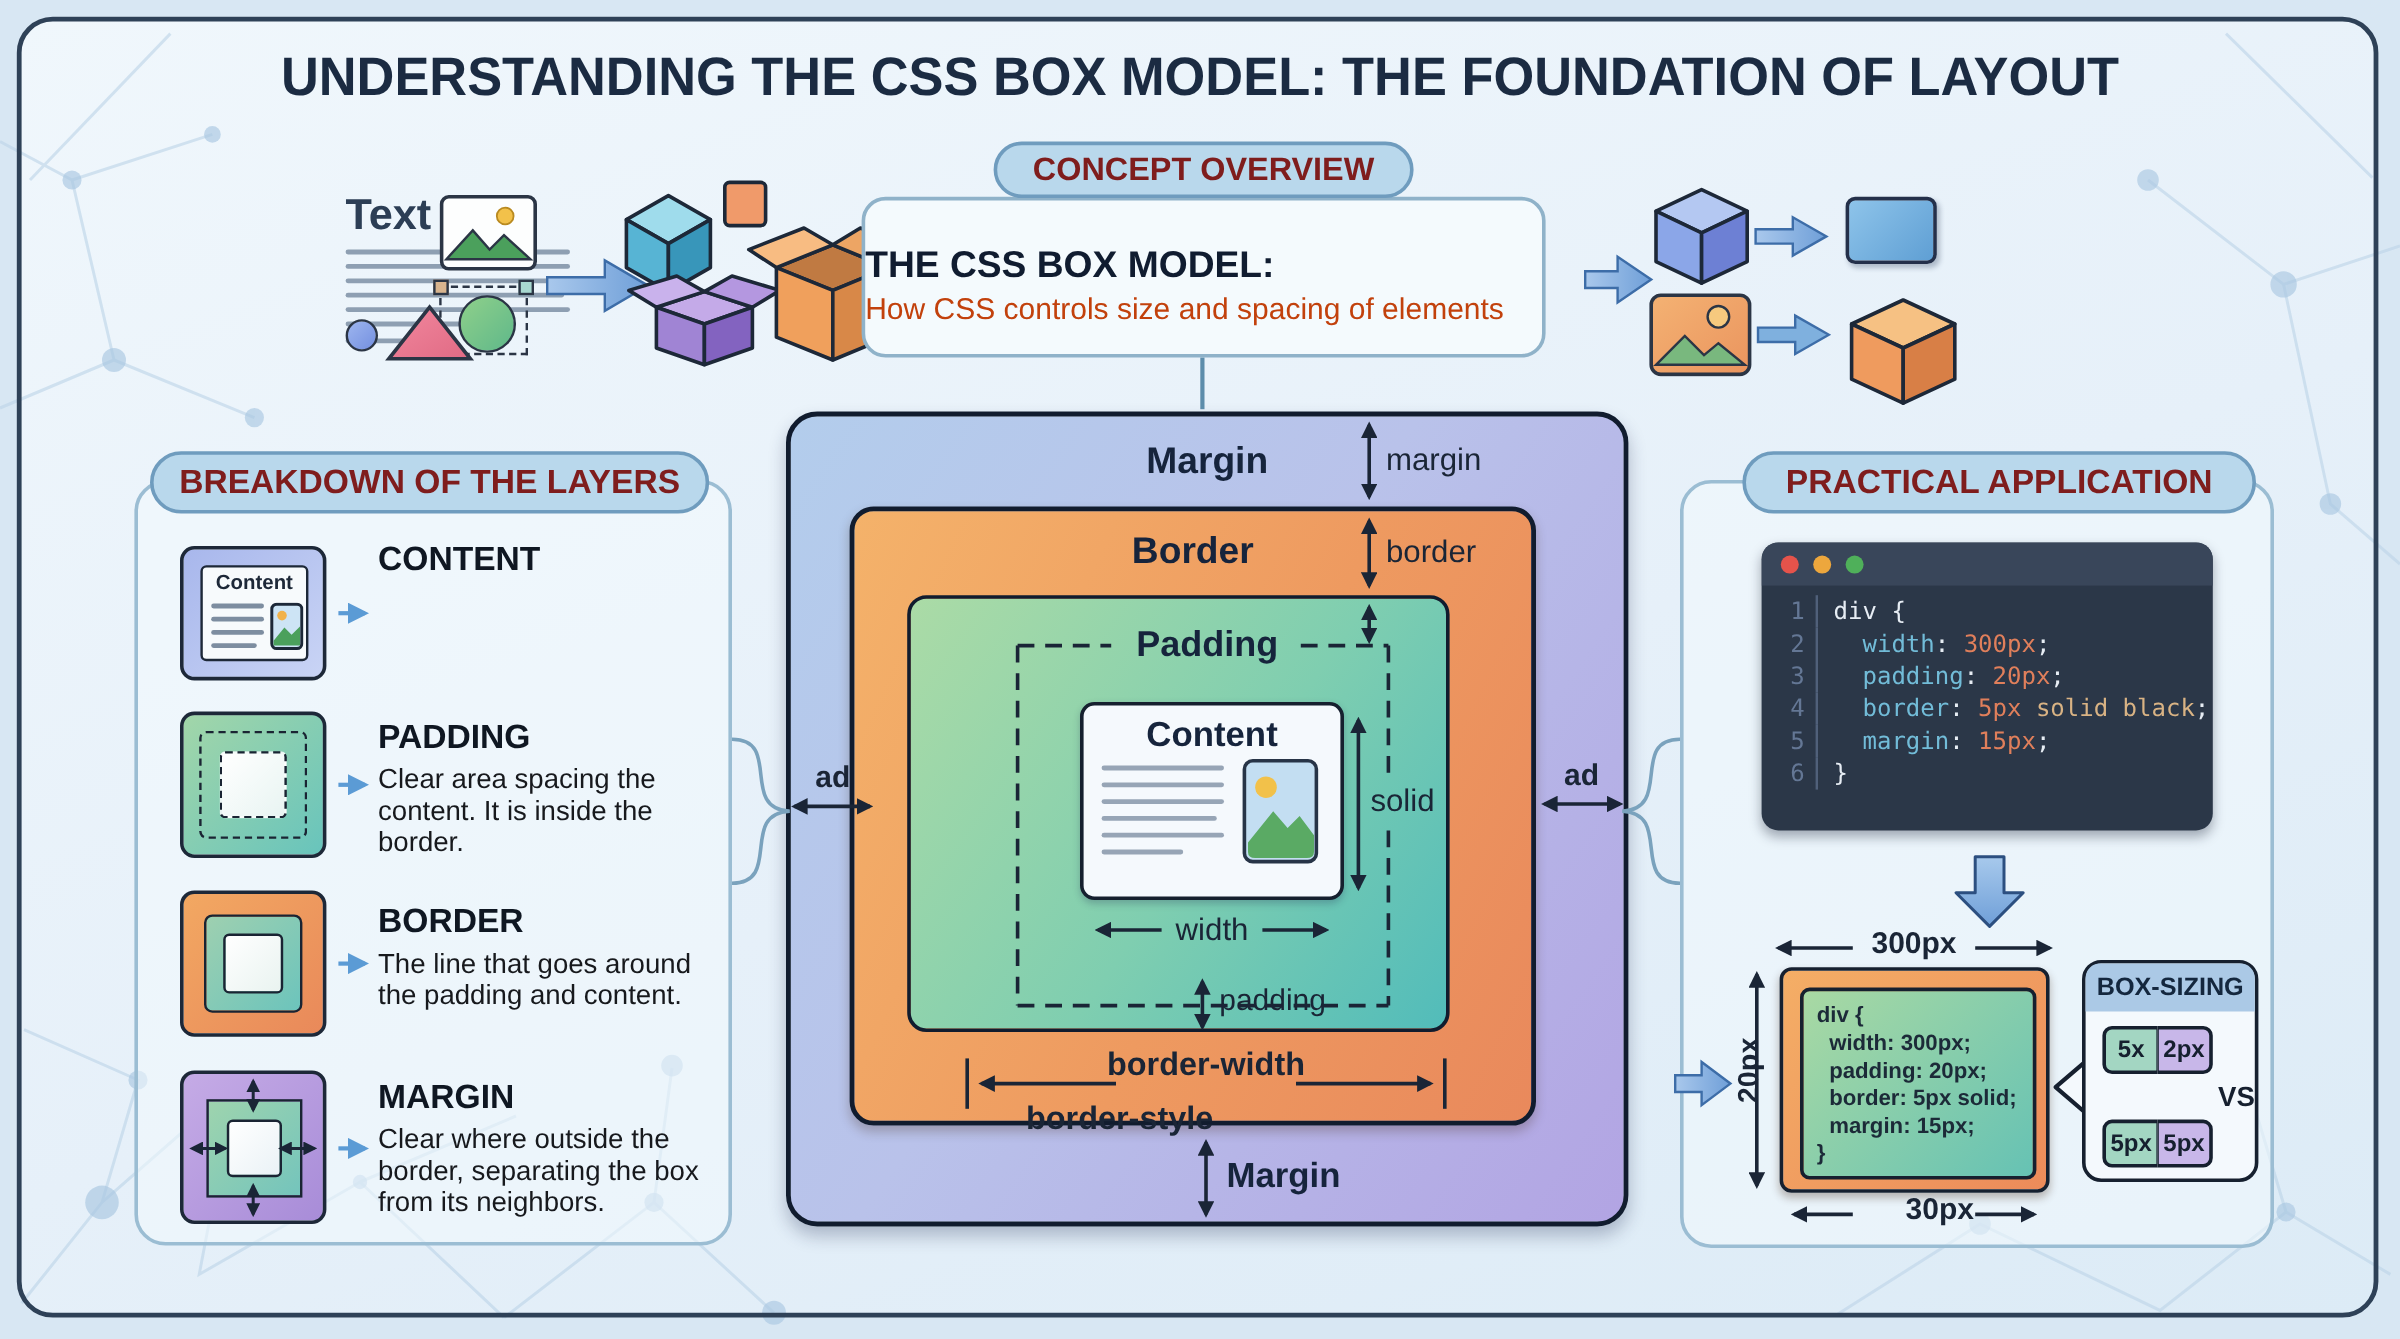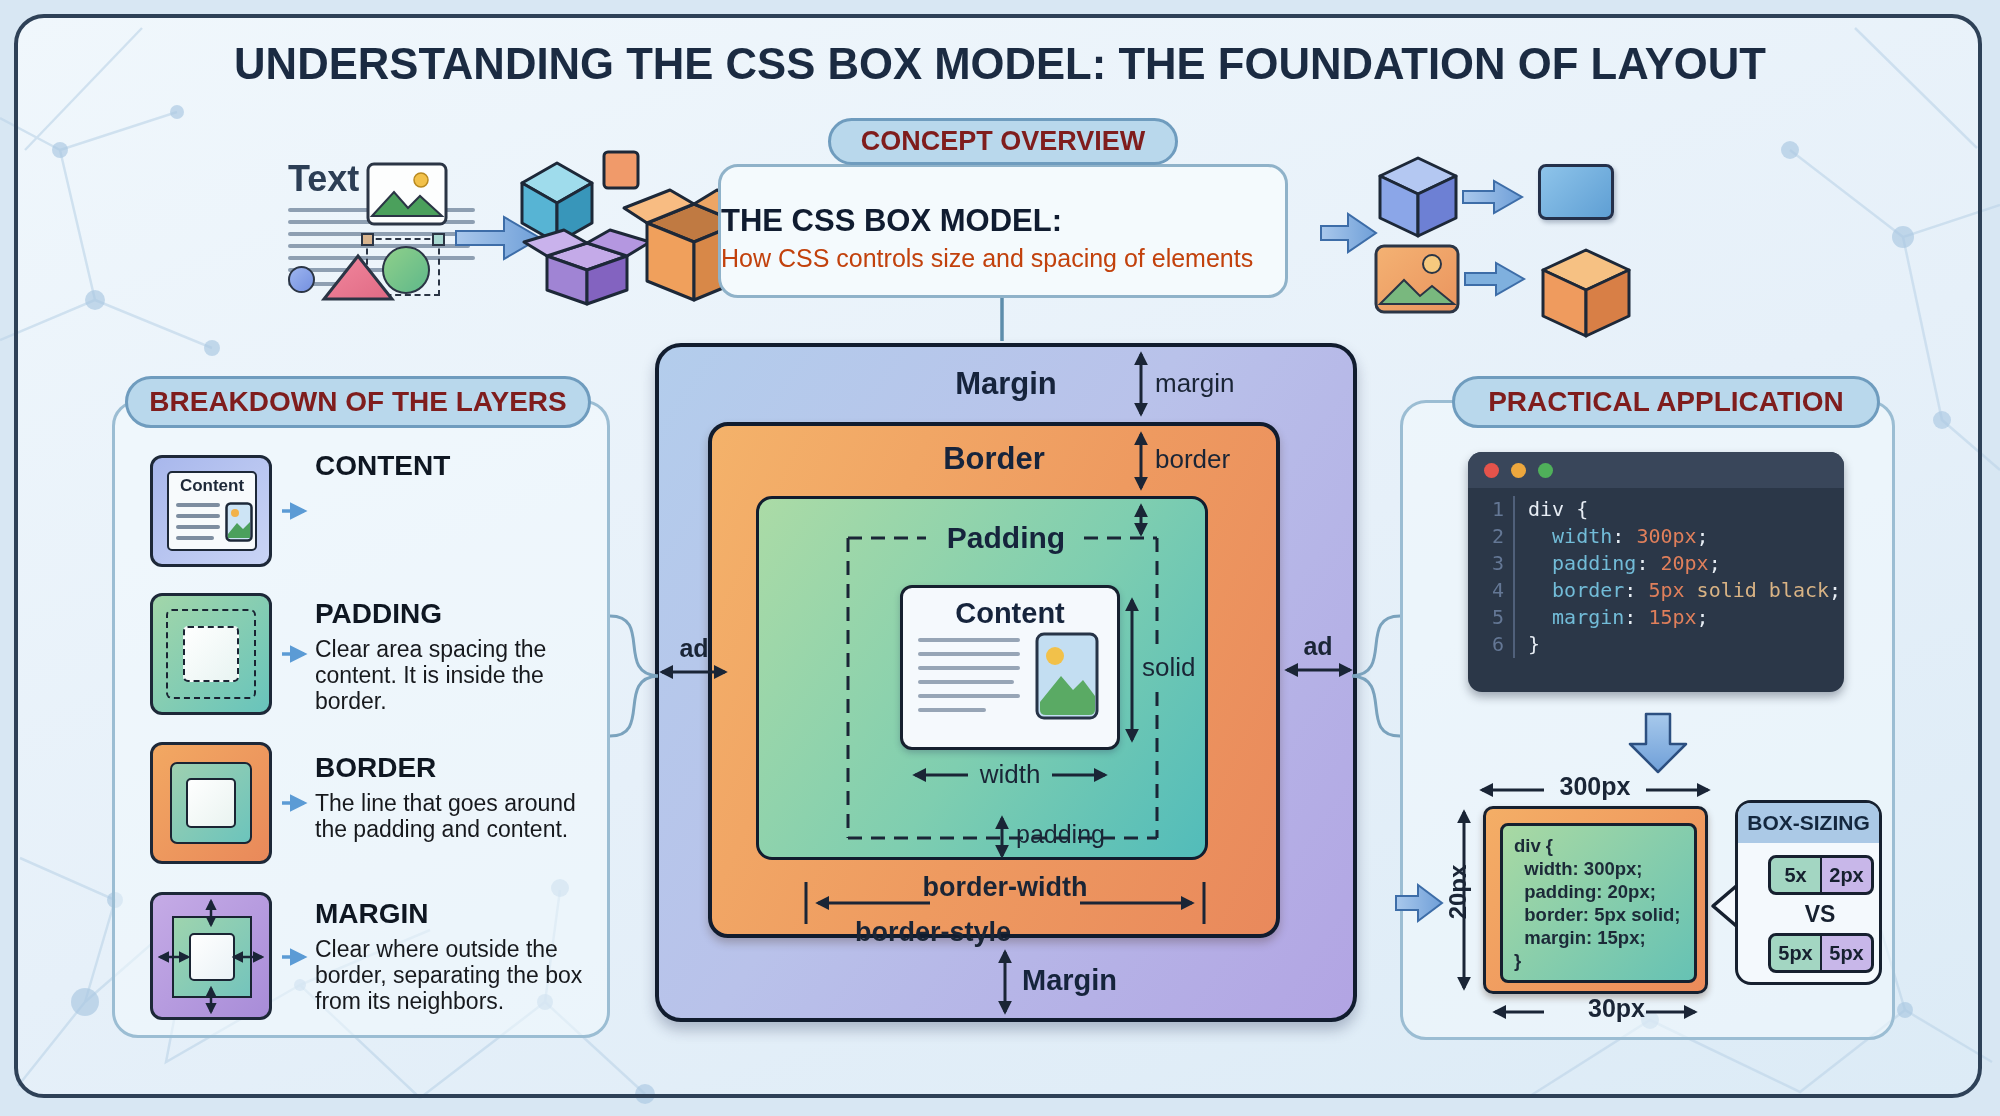--- a/index.html
+++ b/index.html
@@ -61,21 +61,21 @@
     box-shadow:0 4px 7px rgba(60,30,10,.3);z-index:3;}
   #demo-inner{left:14px;top:14px;width:197px;height:160px;border:3px solid #16202f;border-radius:8px;
     box-sizing:border-box;background:linear-gradient(135deg,#a9d9a3,#66c2b4);z-index:3;}
   #mini-code{padding:8px 0 0 11px;font-size:18.5px;line-height:23px;font-weight:bold;color:#1c2a38;white-space:pre;}
   .measure-label{font-weight:bold;color:#1a2536;z-index:4;}
   
   #bs-bubble{left:1735px;top:800px;width:147px;height:185px;background:#f4f9fd;border:3.5px solid #16202f;
     border-radius:16px;box-sizing:border-box;z-index:3;}
   #bs-header{position:absolute;left:0;top:0;right:0;height:40px;background:#abc9e6;border-radius:12px 12px 0 0;
     display:flex;align-items:center;justify-content:center;font-size:21px;font-weight:bold;color:#14273e;}
-  .bs-row{position:absolute;left:30px;width:106px;height:40px;display:flex;z-index:3;}
+  .bs-row{position:absolute;left:14px;width:92px;height:40px;display:flex;z-index:3;}
   .bs-cell{flex:1;display:flex;align-items:center;justify-content:center;font-size:20px;font-weight:bold;
     color:#16202f;border:3px solid #16202f;box-sizing:border-box;}
   .bs-cell.green{background:#a3d6c2;border-radius:8px 0 0 8px;border-right-width:1.5px;}
   .bs-cell.purple{background:#c8b7e9;border-radius:0 8px 8px 0;border-left-width:1.5px;}
 </style>
 </head>
 <body>
 
 <div id="canvas">
 
@@ -399,21 +399,21 @@
     <path d="M36,2 L8,26 L36,50" fill="#f4f9fd" stroke="#16202f" stroke-width="3.5" stroke-linejoin="round"></path>
   </svg>
   <div class="abs" id="bs-bubble">
     <div id="bs-header">
       <span>BOX-SIZING</span>
     </div>
     <div class="bs-row" style="top:52px;">
       <div class="bs-cell green">5x</div>
       <div class="bs-cell purple">2px</div>
     </div>
-    <div style="position:absolute;left:0;right:0;top:98px;text-align:center;font-size:23px;font-weight:bold;color:#16202f;margin-left:23px;">VS</div>
+    <div style="position:absolute;left:0;right:0;top:98px;text-align:right;font-size:23px;font-weight:bold;color:#16202f;margin-left:23px;">VS</div>
     <div class="bs-row" style="top:130px;">
       <div class="bs-cell green">5px</div>
       <div class="bs-cell purple">5px</div>
     </div>
   </div>
 
   <svg class="abs overlay" width="2000" height="1116" viewBox="0 0 2000 1116">
     <defs>
       <marker id="ah" viewBox="0 0 10 10" refX="8" refY="5" markerWidth="4.6" markerHeight="4.6" orient="auto-start-reverse">
         <path d="M0,0 L10,5 L0,10 Z" fill="#1a2536"></path>

